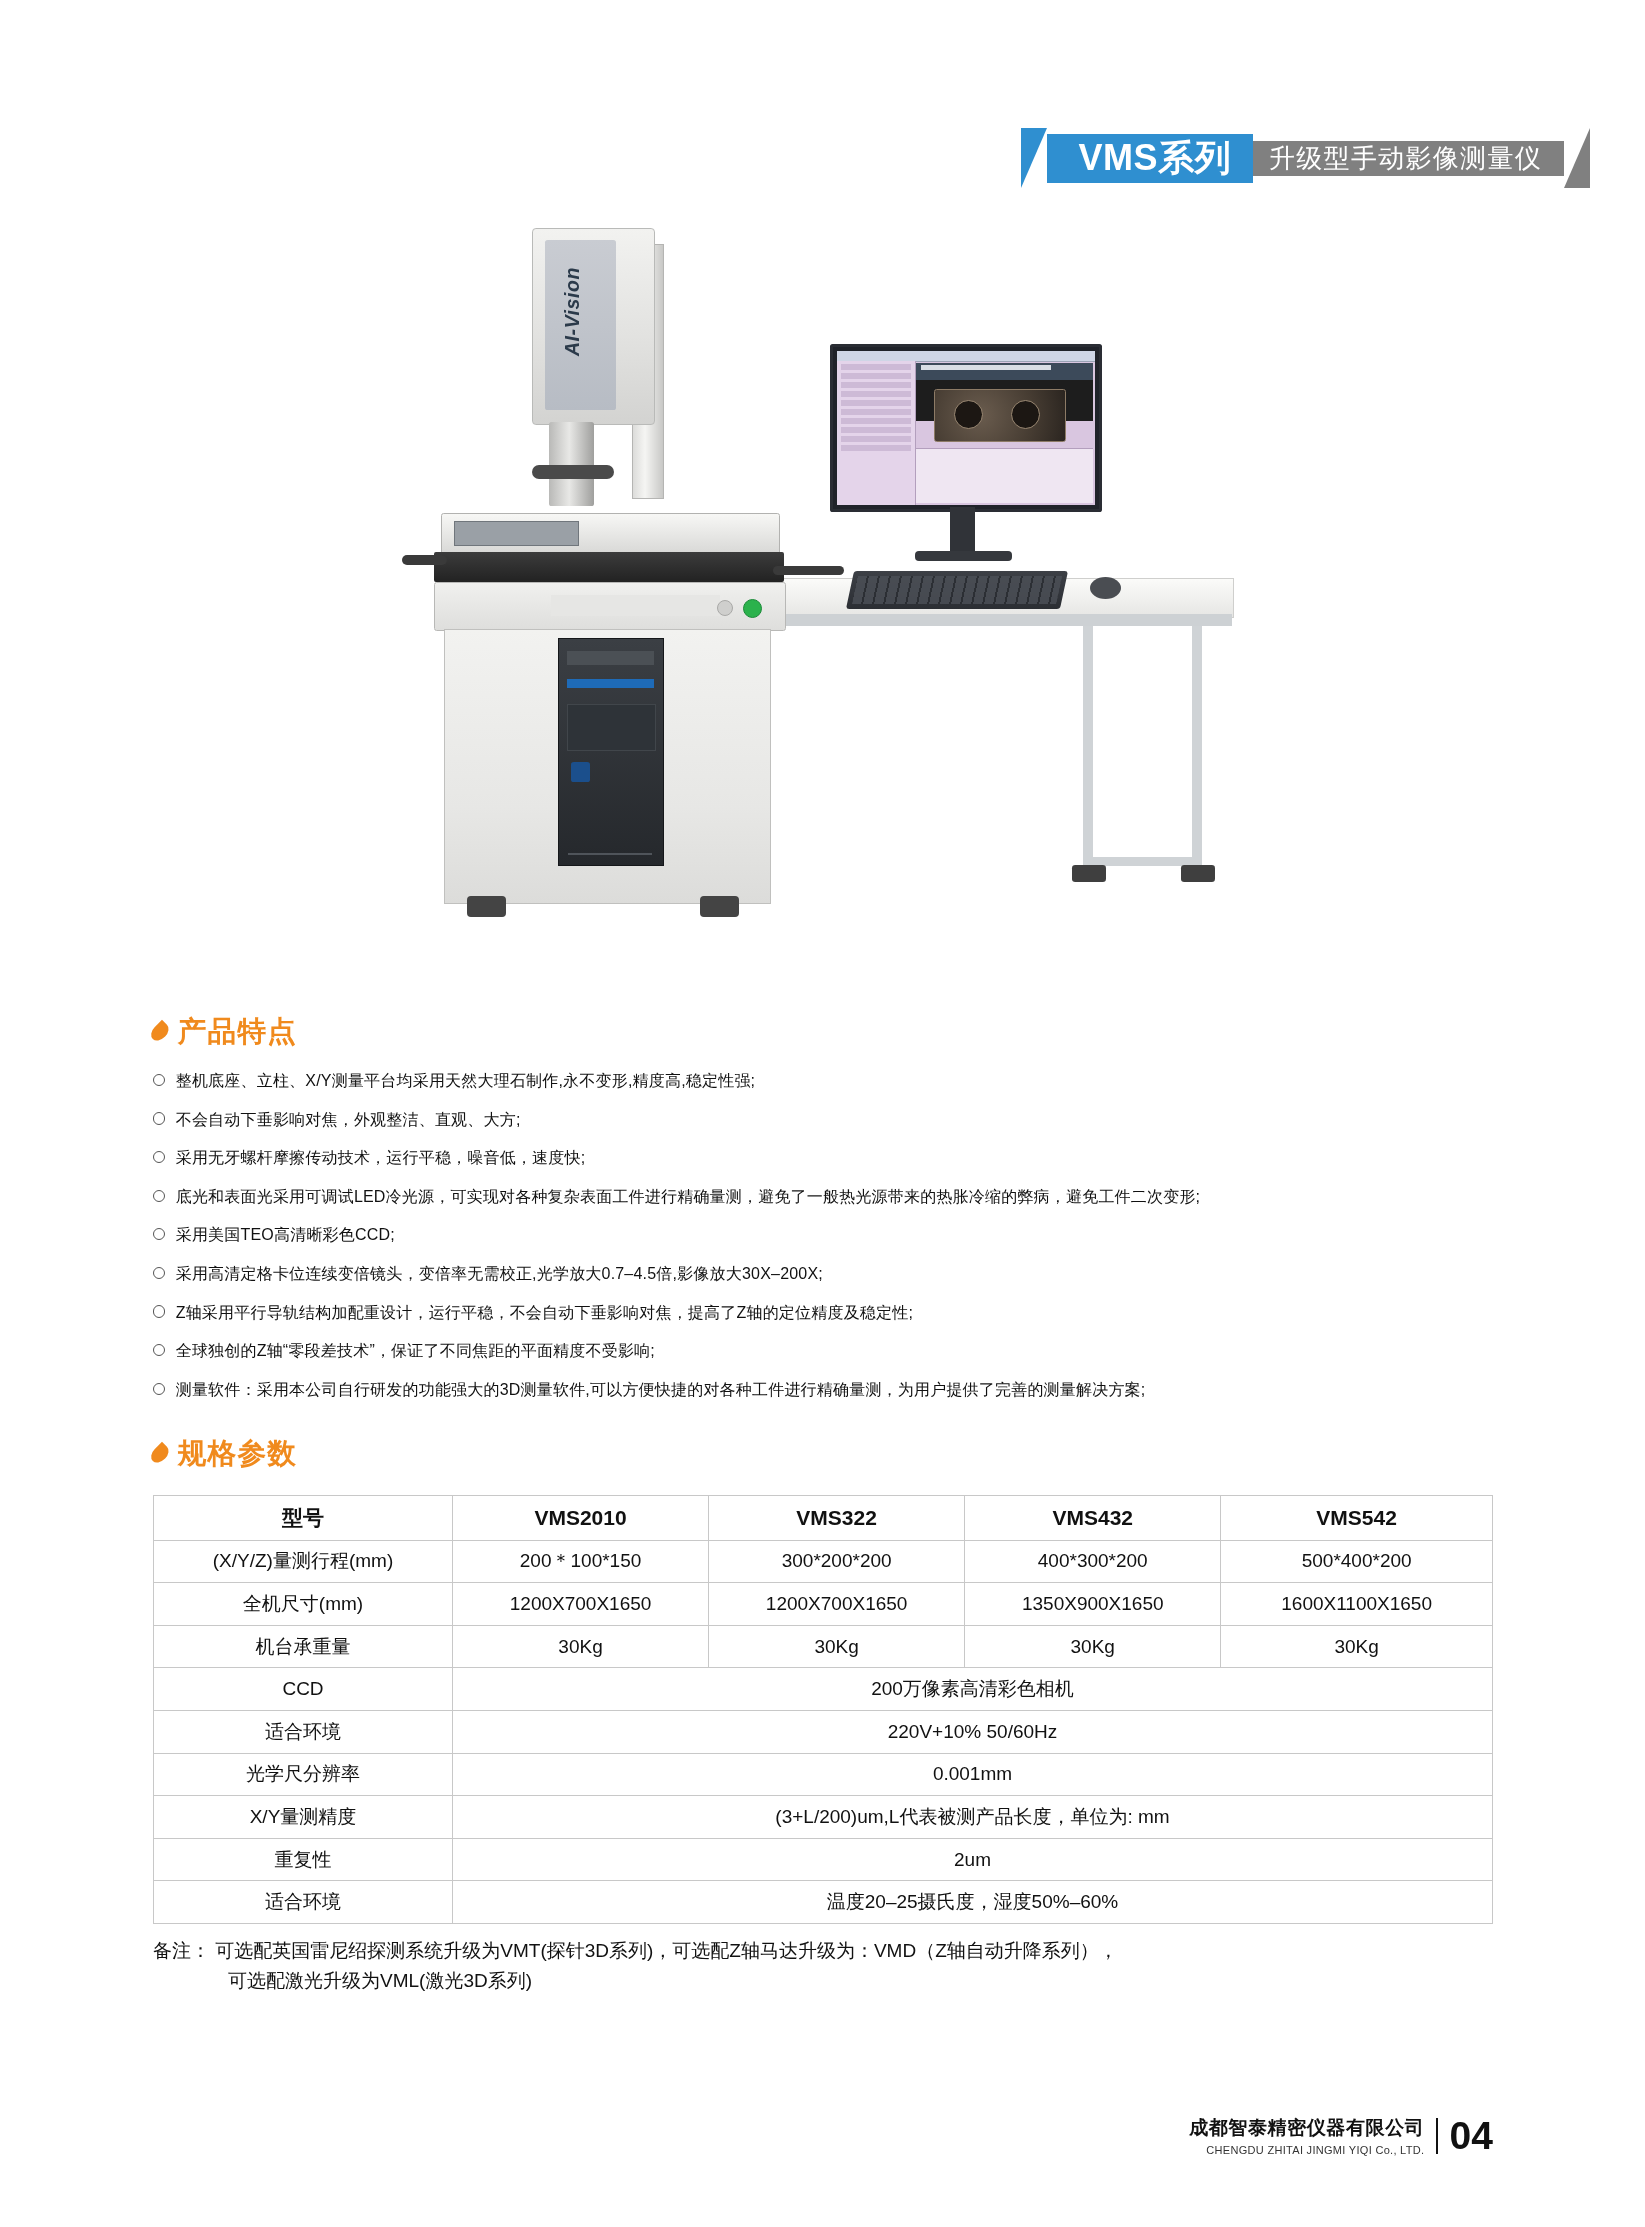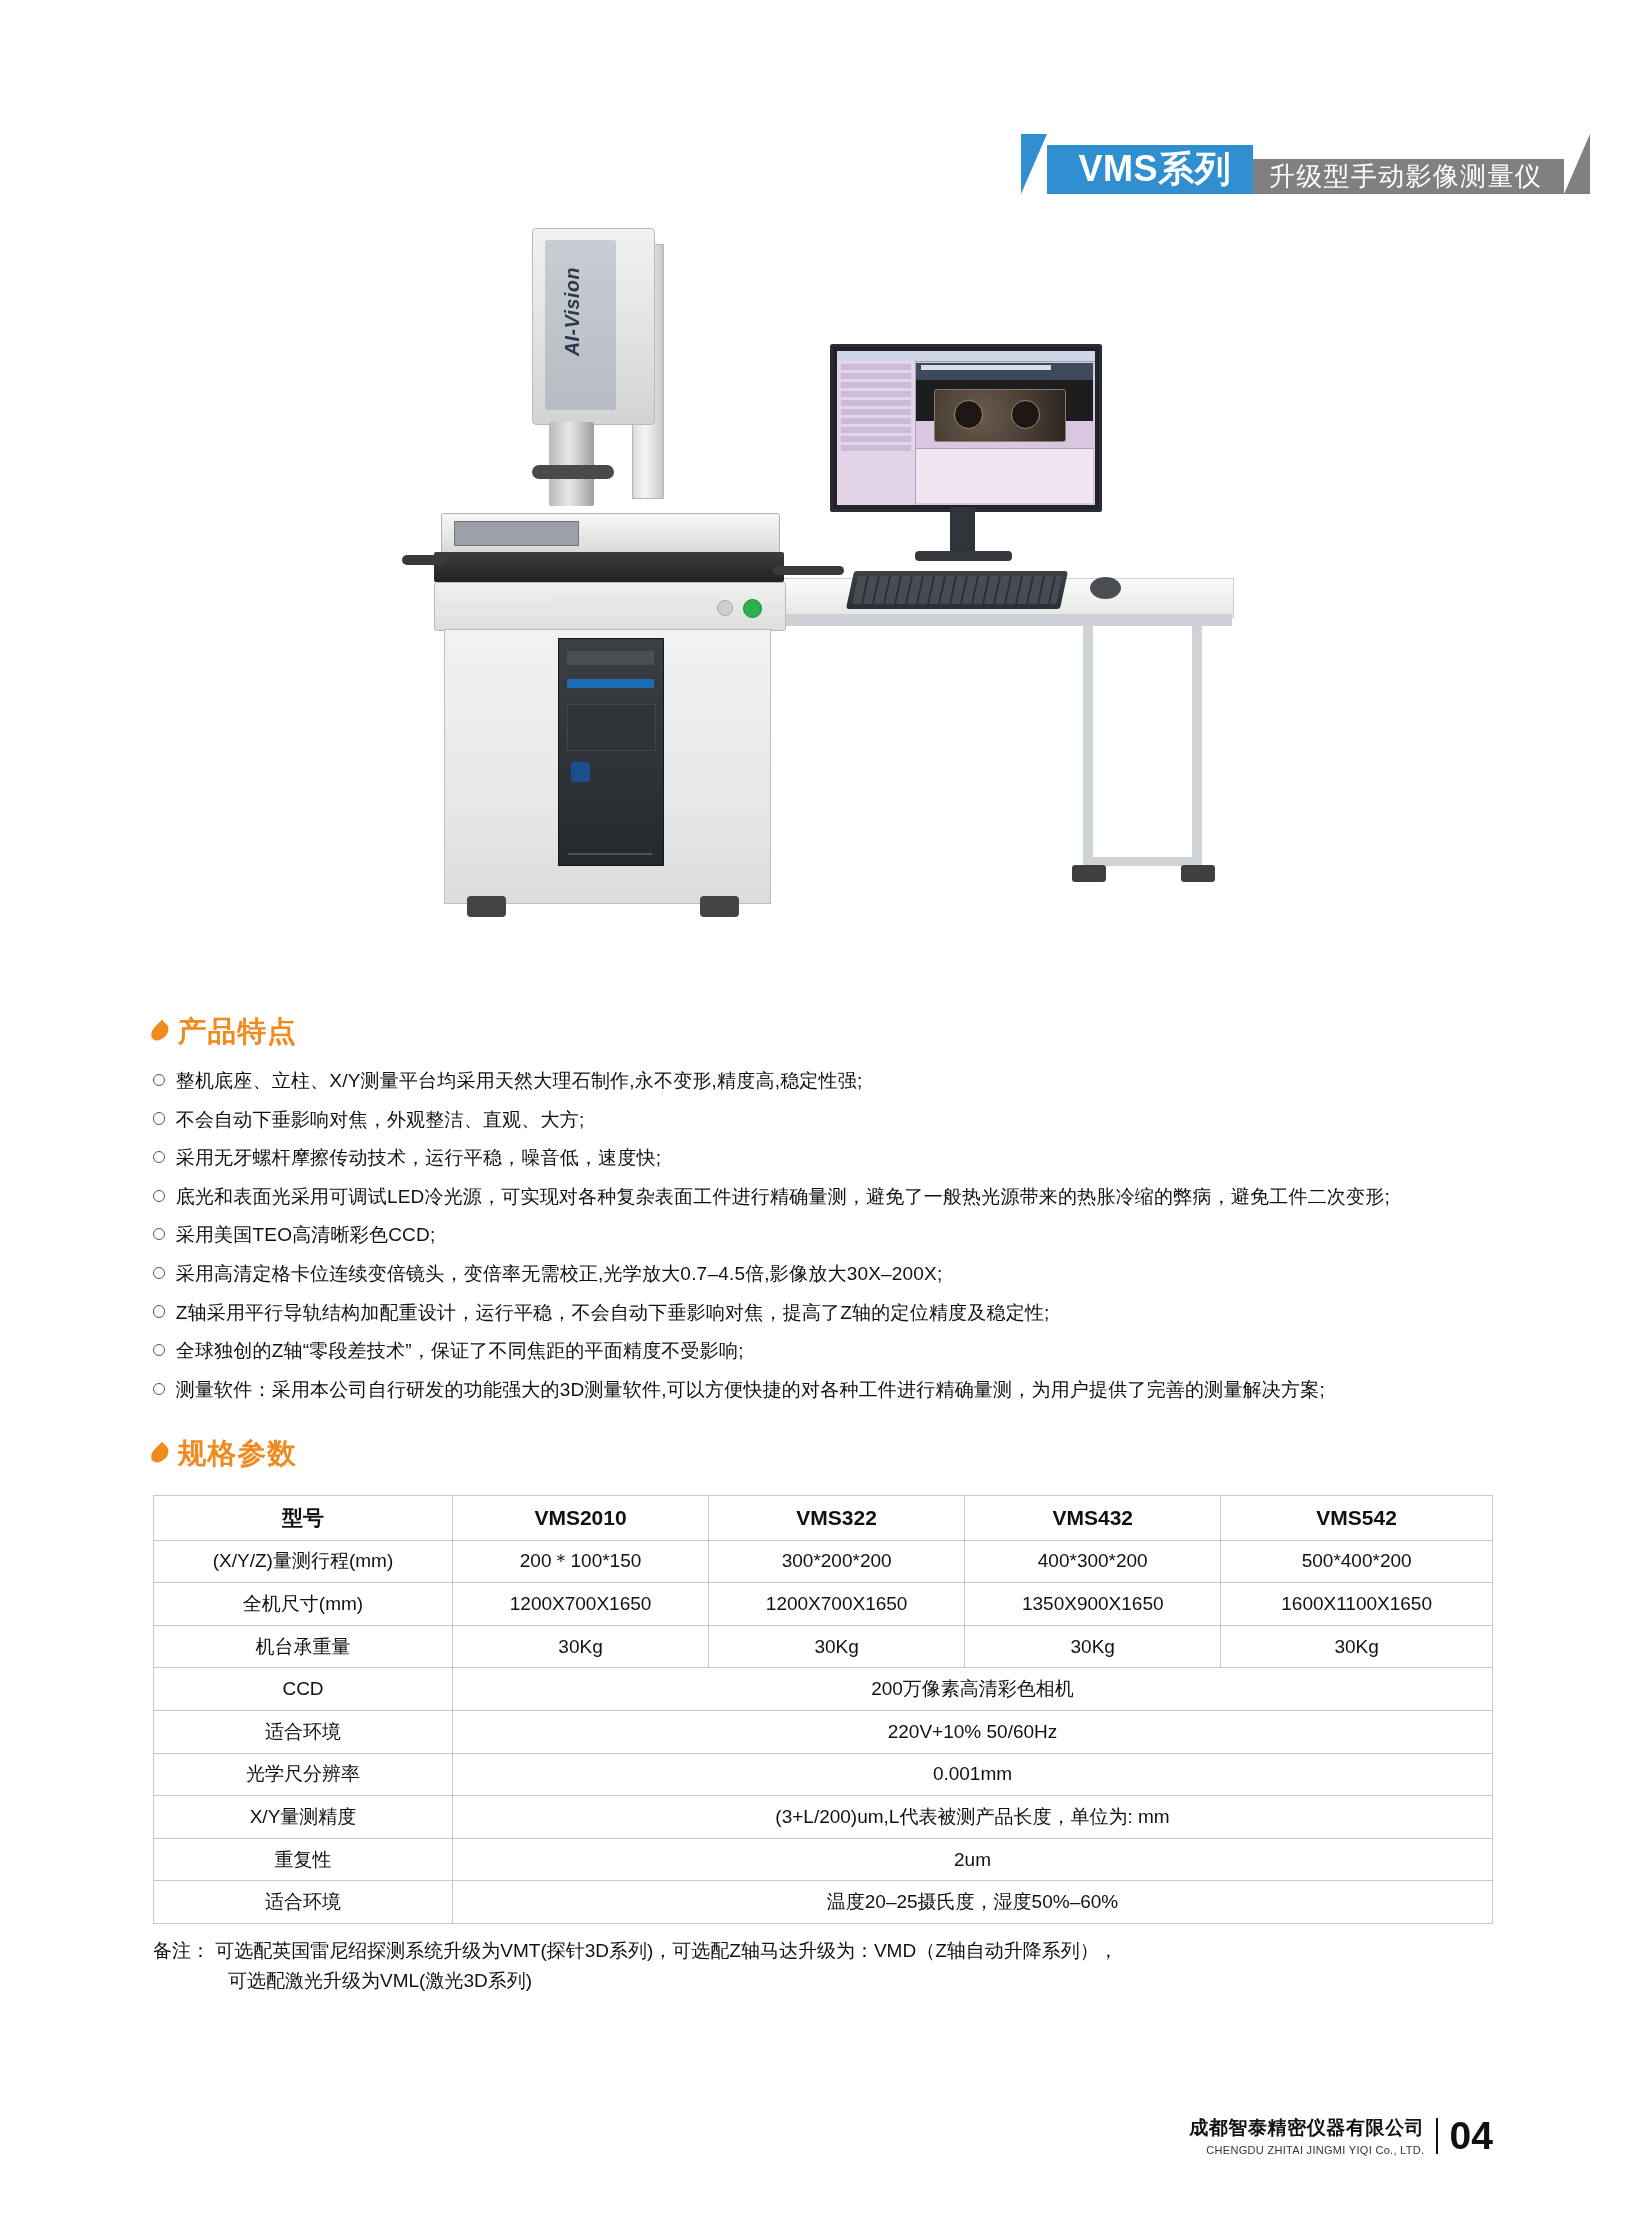--- a/index.html
+++ b/index.html
@@ -15,21 +15,21 @@
     color: #1a1a1a;
     overflow: hidden;
   }
 
   
   .header {
     position: absolute;
     top: 122px;
     right: 56px;
     display: flex;
-    align-items: flex-end;
+    align-items: center;
     height: 72px;
   }
   .header-left {
     background: #2f8fd0;
     color: #ffffff;
     font-size: 36px;
     font-weight: bold;
     letter-spacing: 0.6px;
     display: flex;
     align-items: center;
@@ -565,21 +565,21 @@
   .feat-bullet {
     width: 12.3px;
     height: 12.3px;
     border: 1.9px solid #555;
     border-radius: 50%;
     margin-top: 5.8px;
     flex: 0 0 auto;
     box-sizing: border-box;
   }
   .feat-text {
-    font-size: 19px;
+    font-size: 16px;
     line-height: 25px;
     color: #111;
     letter-spacing: 0.2px;
   }
 
   
   .spec-wrap {
     padding-left: 153px;
     padding-right: 95px;
     margin-top: 22px;

